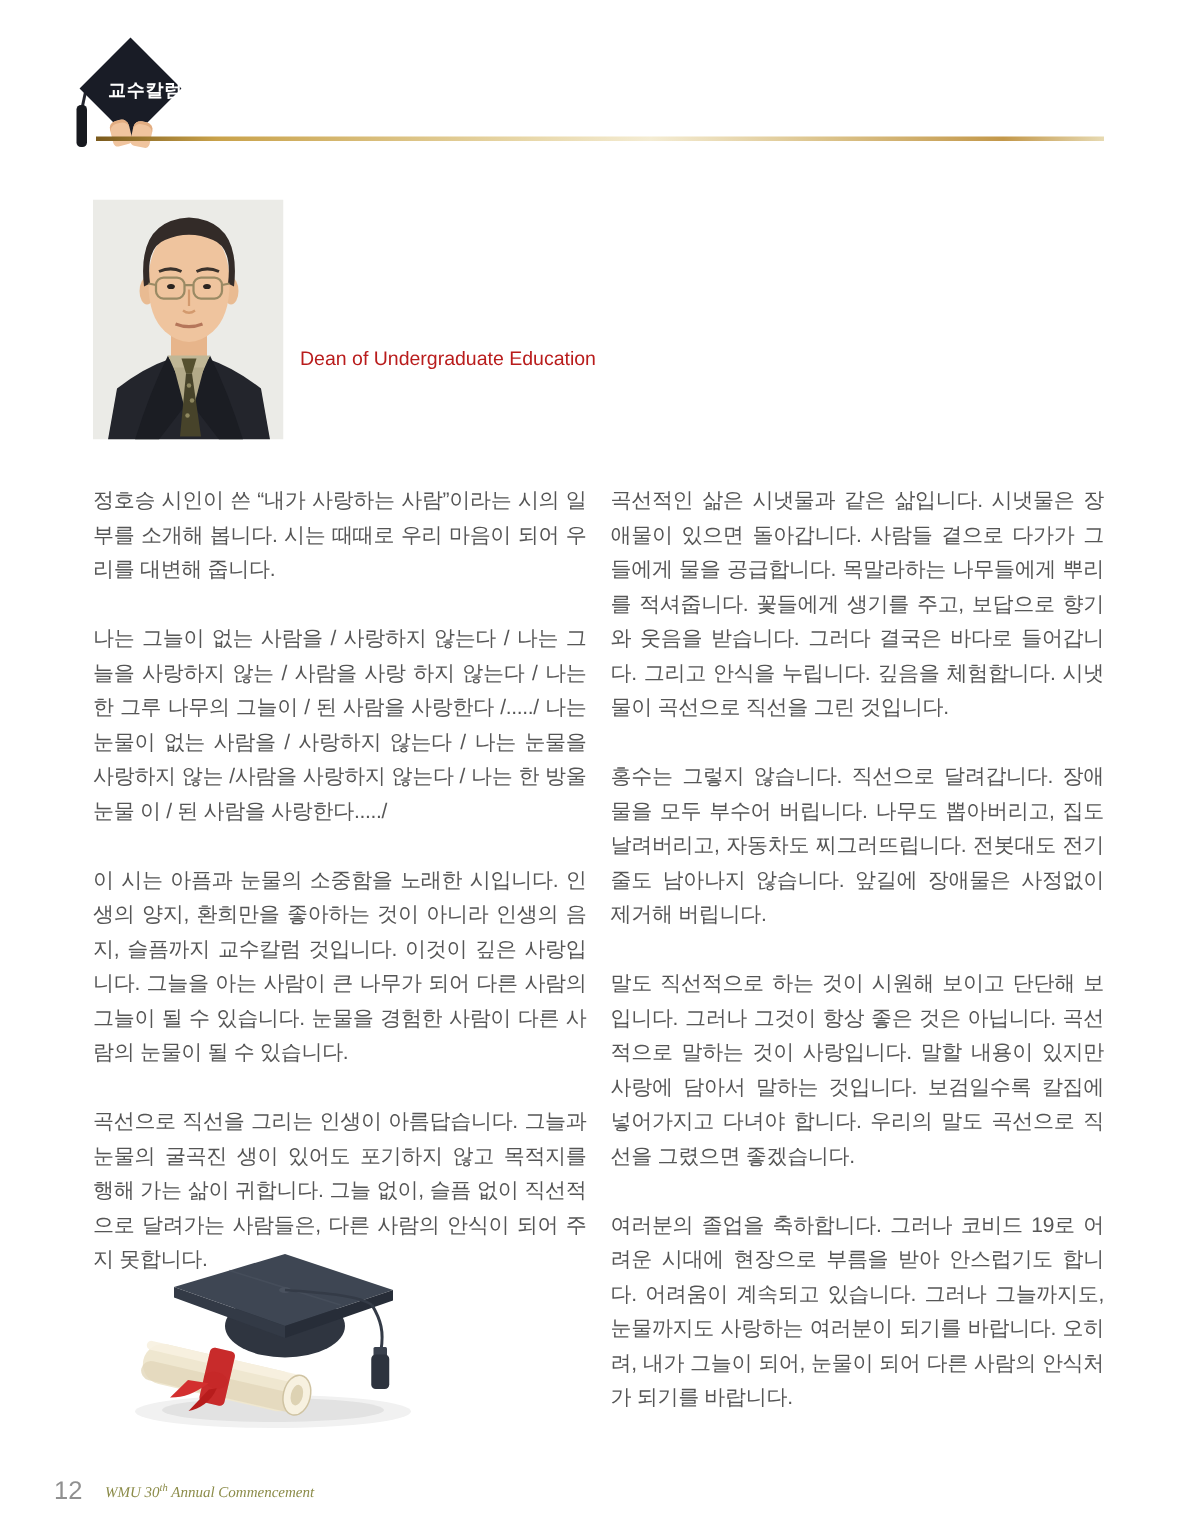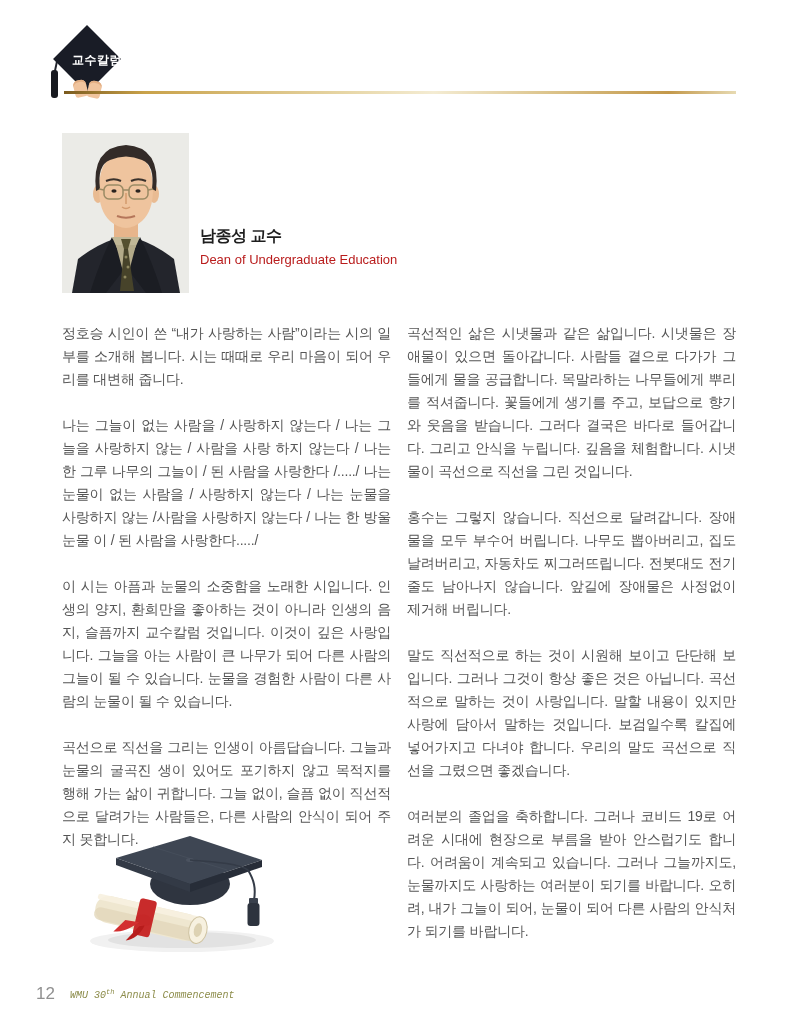--- a/index.html
+++ b/index.html
@@ -70,21 +70,21 @@
   .cap-illustration{position:absolute;left:86px;top:824px;width:190px;height:132px;}
 
   
   .footer-page{
     position:absolute;left:36px;top:984px;
     font-size:17px;color:#909090;
   }
   .footer-journal{
     position:absolute;left:70px;top:988px;
     font-size:10px;font-style:italic;color:#8c8c4a;
-    font-family:Liberation Mono, monospace;
+    font-family:Liberation Serif, serif;
   }
   .footer-journal sup{font-size:7px;}
 </style>
 </head>
 <body>
 
 <div class="page">
 
   <div class="cap-badge">
     <div class="tassel-cord"></div>
@@ -134,21 +134,20 @@
       <ellipse cx="52" cy="58" rx="2.6" ry="1.7" fill="#2b2420"></ellipse>
       <ellipse cx="76" cy="58" rx="2.6" ry="1.7" fill="#2b2420"></ellipse>
 
       <path d="M64 60 L64 71 M60 74 Q64 77 68 74" stroke="#d39a6e" stroke-width="1.5" fill="none"></path>
       <path d="M55 83 Q64 86.5 73 83" stroke="#b5765a" stroke-width="2" fill="none"></path>
     </svg>
   </div>
 
 
   <div class="author">
-    <div class="author-name">남종성 교수</div>
     <div class="author-role">Dean of Undergraduate Education</div>
   </div>
 
   <div class="columns">
     <div class="col">
       <p>정호승 시인이 쓴 “내가 사랑하는 사람”이라는 시의 일부를 소개해 봅니다. 시는 때때로 우리 마음이 되어 우리를 대변해 줍니다.</p>
       <p>나는 그늘이 없는 사람을 / 사랑하지 않는다 / 나는 그늘을 사랑하지 않는 / 사람을 사랑 하지 않는다 / 나는 한 그루 나무의 그늘이 / 된 사람을 사랑한다 /...../ 나는 눈물이 없는 사람을 / 사랑하지 않는다 / 나는 눈물을 사랑하지 않는 /사람을 사랑하지 않는다 / 나는 한 방울 눈물 이 / 된 사람을 사랑한다...../</p>
       <p>이 시는 아픔과 눈물의 소중함을 노래한 시입니다. 인생의 양지, 환희만을 좋아하는 것이 아니라 인생의 음지, 슬픔까지 교수칼럼 것입니다. 이것이 깊은 사랑입니다. 그늘을 아는 사람이 큰 나무가 되어 다른 사람의 그늘이 될 수 있습니다. 눈물을 경험한 사람이 다른 사람의 눈물이 될 수 있습니다.</p>
       <p>곡선으로 직선을 그리는 인생이 아름답습니다. 그늘과 눈물의 굴곡진 생이 있어도 포기하지 않고 목적지를 행해 가는 삶이 귀합니다. 그늘 없이, 슬픔 없이 직선적으로 달려가는 사람들은, 다른 사람의 안식이 되어 주지 못합니다.</p>
     </div>

